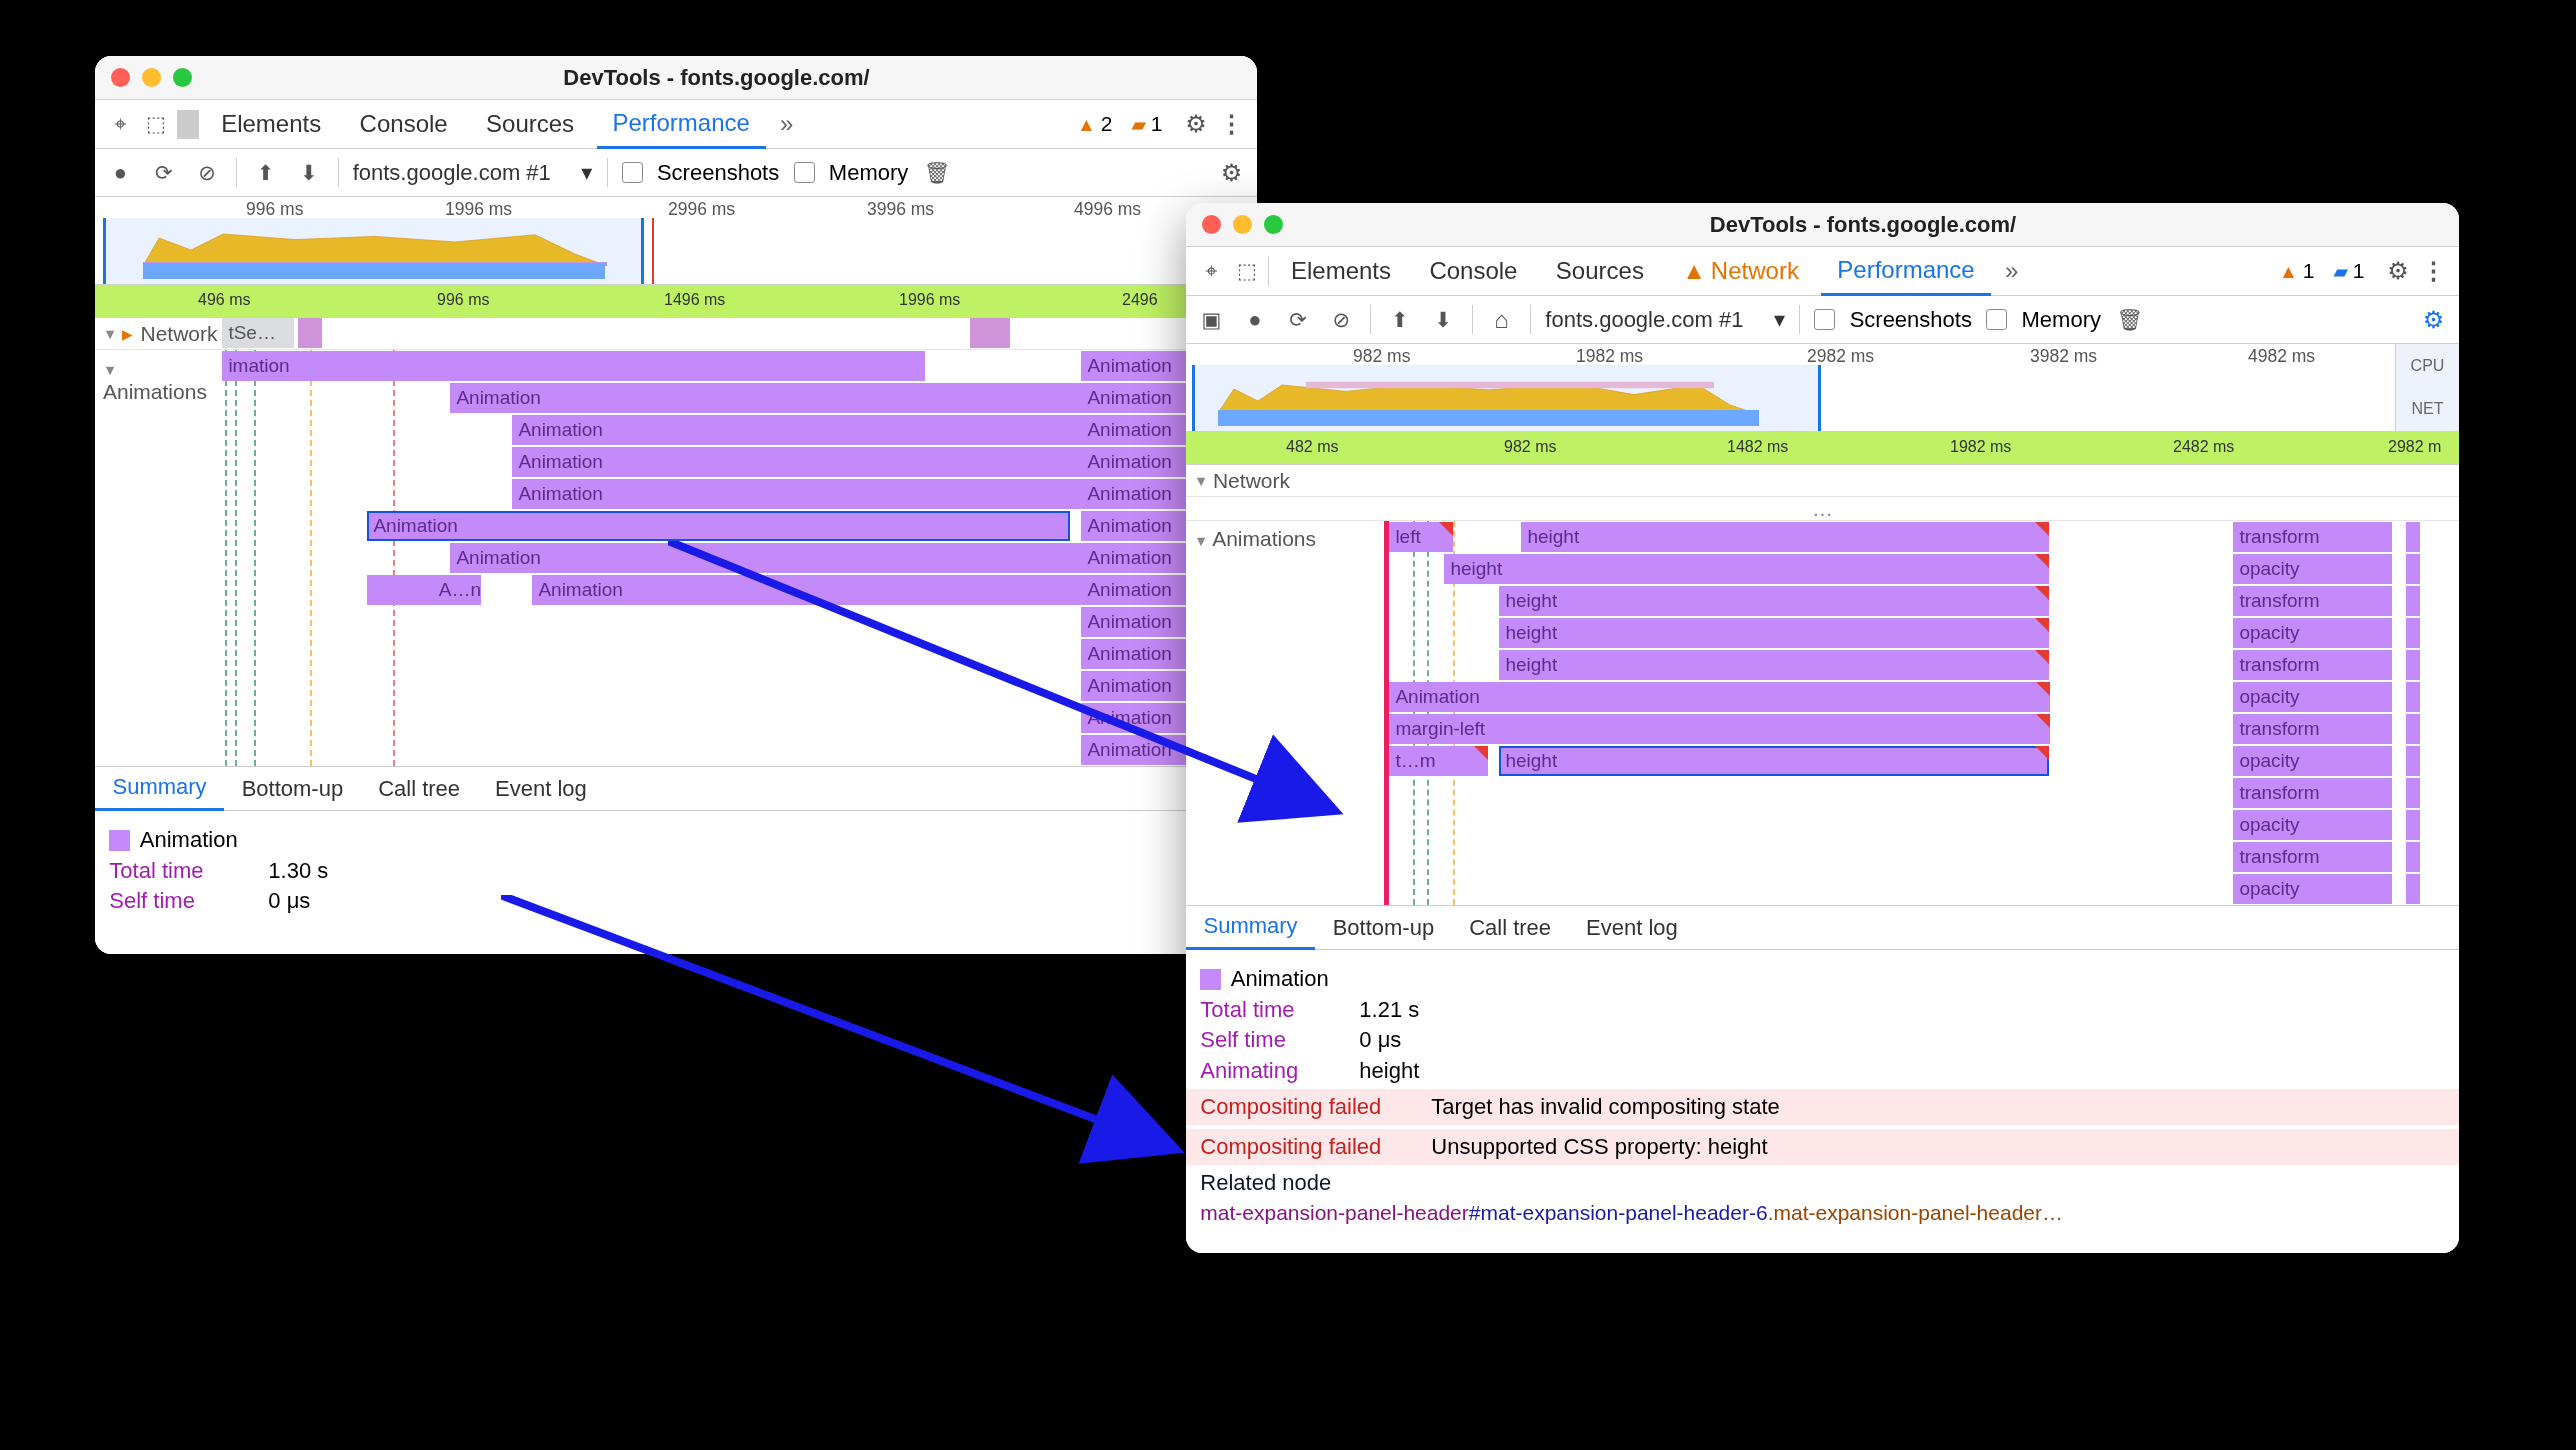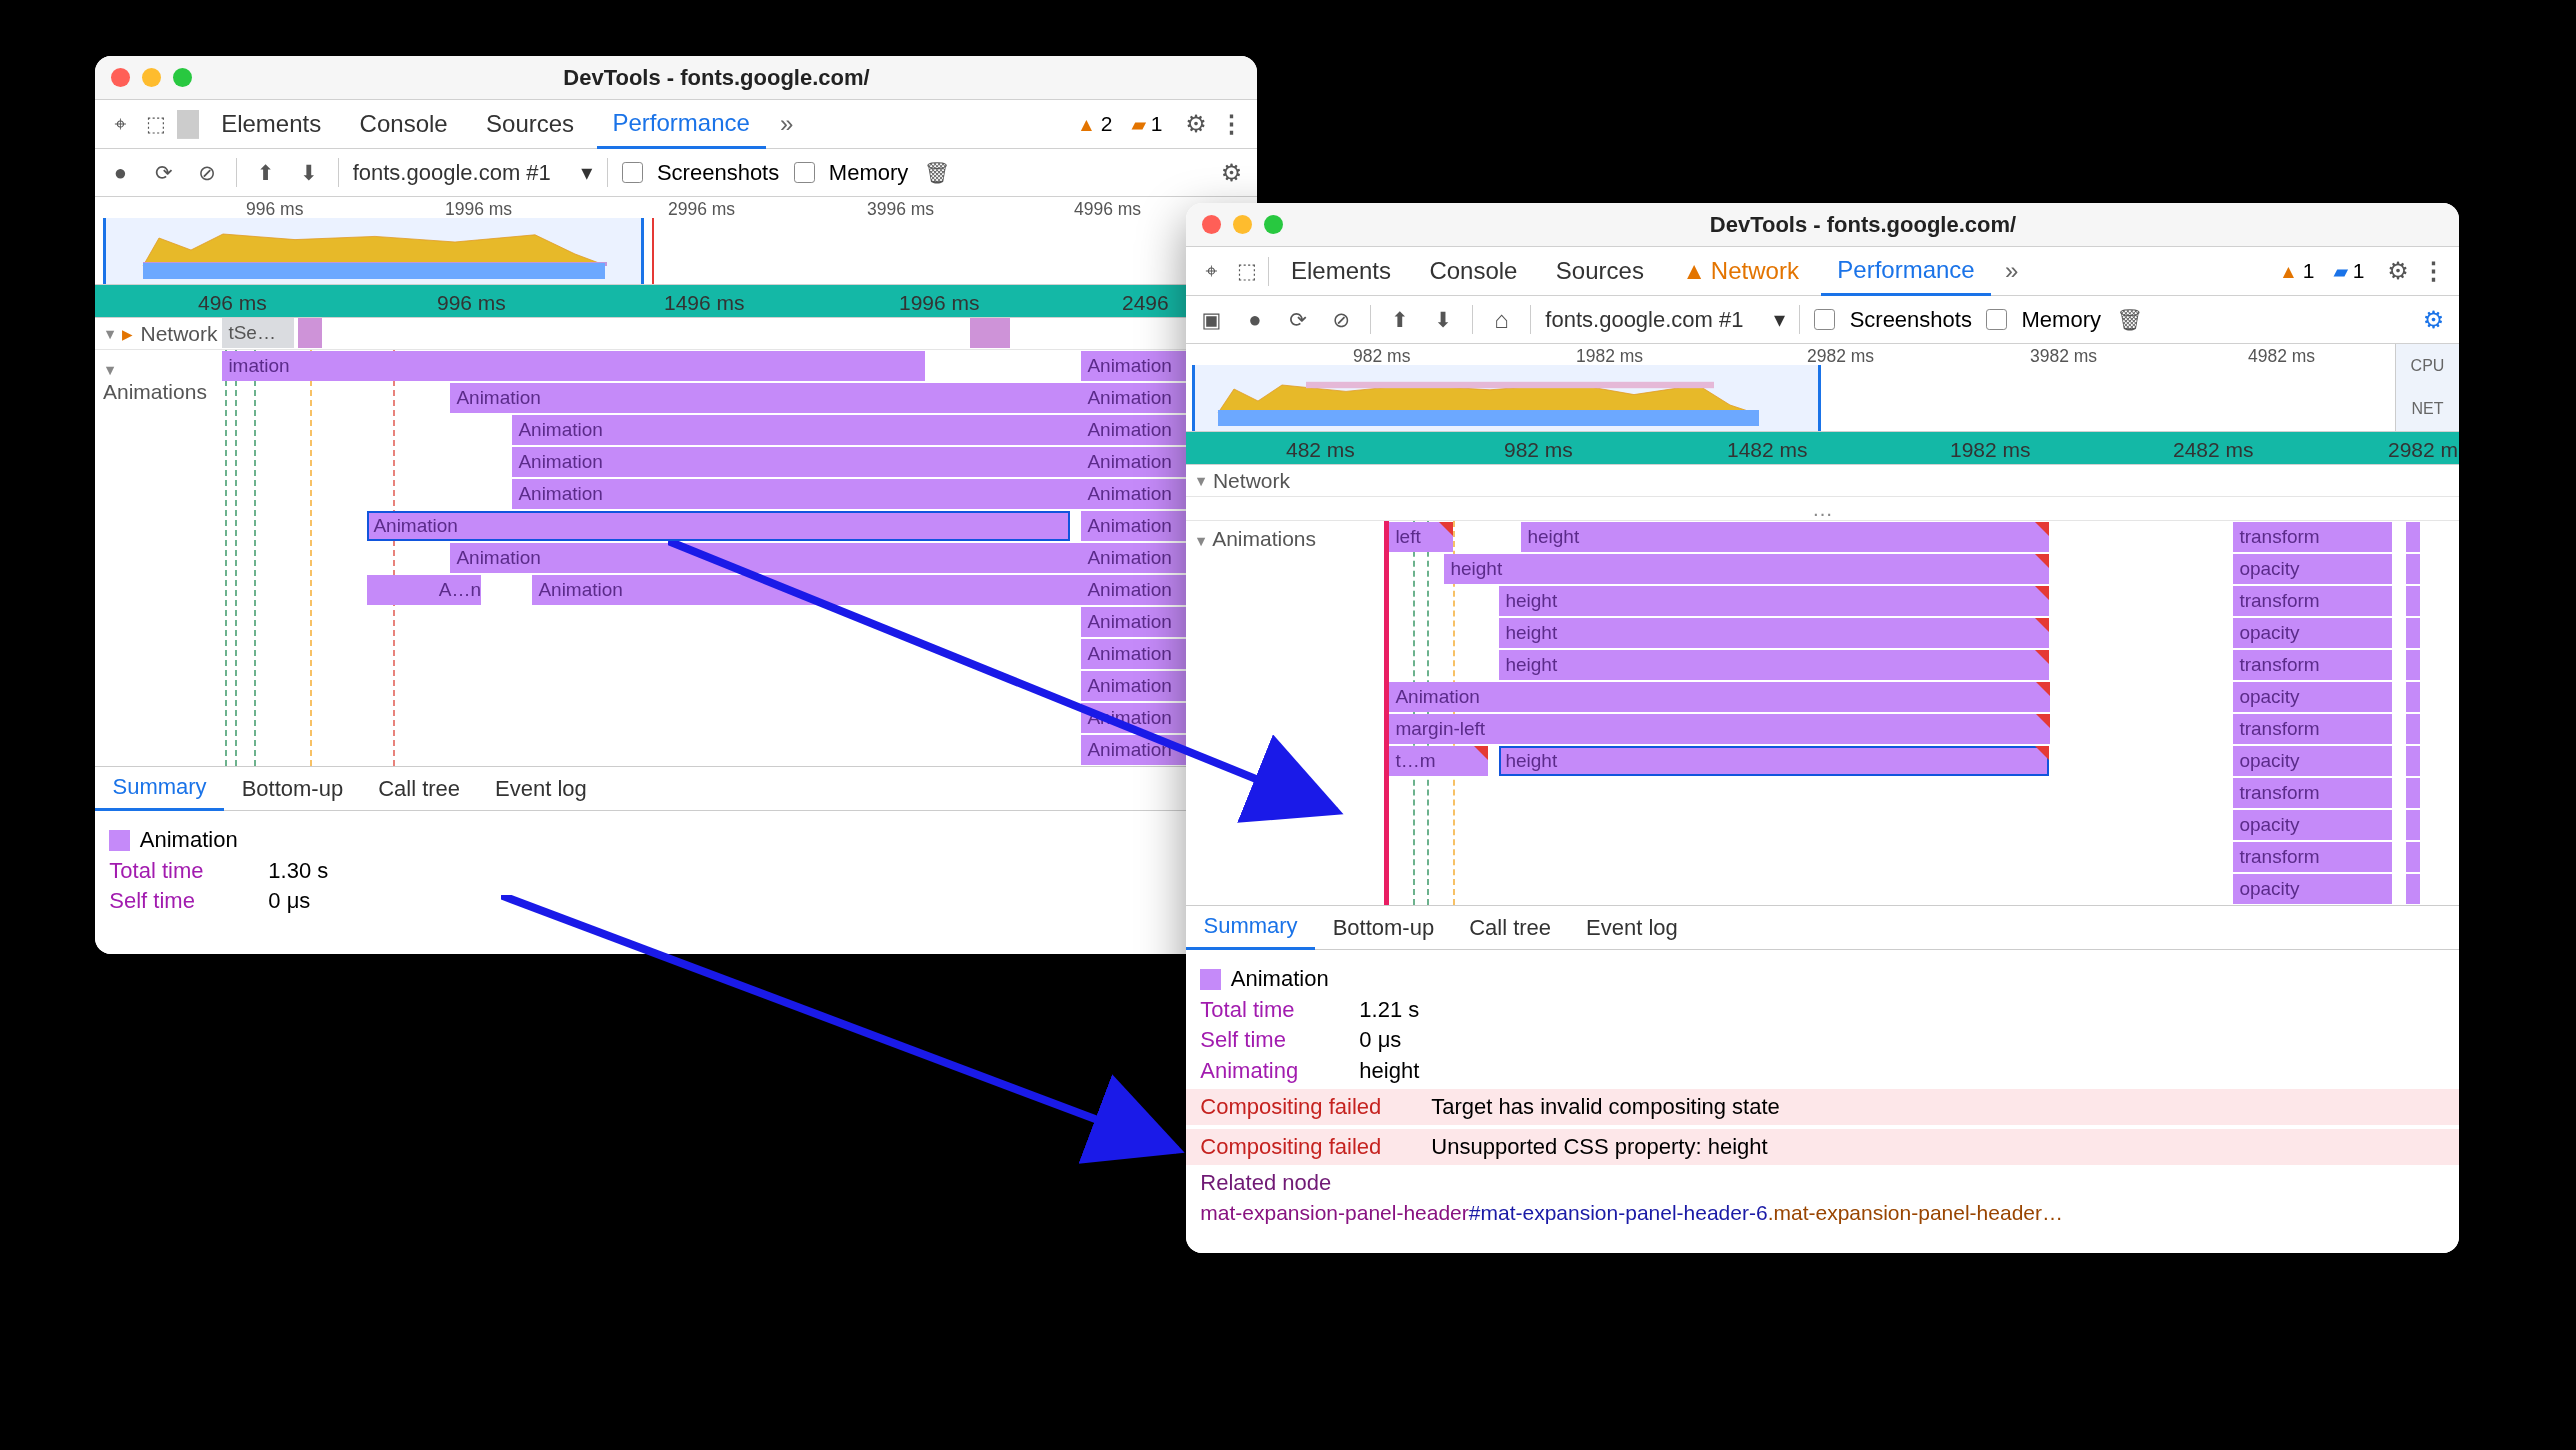--- a/index.html
+++ b/index.html
@@ -37,21 +37,21 @@
   
   .overview { position:relative; height:88px; border-bottom:0.8px solid #d0d0d0; background:#fff; }
   .ov-ruler { position:absolute; top:0; left:0; right:0; height:21px; font-size:17.5px; color:#555;}
   .ov-ruler span { position:absolute; top:1.6px; }
   .ov-body { position:absolute; top:21px; left:0; right:0; bottom:0; }
   .ov-sel { position:absolute; top:0; bottom:0; background:rgba(120,170,255,0.15); border-left:3.2px solid #1a73e8; border-right:3.2px solid #1a73e8;}
   .ov-wave { position:absolute; left:0; right:0; top:12px; height:36px; }
   .ov-blue { position:absolute; left:0; right:0; bottom:4.8px; height:16px; background:#6aa9ff;}
   .ov-side { position:absolute; right:0; top:0; bottom:0; width:64px; background:#eef3fb; border-left:0.8px solid #ccc; display:flex; flex-direction:column; justify-content:space-around; font-size:16px; color:#666; align-items:center;}
 
-  .ruler2 { height:33px; border-bottom:0.8px solid #d0d0d0; background:#14b8a6; position:relative; font-size:21px; color:#333;}
+  .ruler2 { height:33px; border-bottom:0.8px solid #d0d0d0; background:#bef264; position:relative; font-size:16px; color:#333;}
   .ruler2 span { position:absolute; top:6.4px;}
 
   .row { display:flex; align-items:center; height:32px; border-bottom:0.8px solid #e5e5e5; font-size:21px; background:#fff;}
   .row .disc { width:203px; padding-left:8px; color:#555; display:flex; align-items:center; gap:4.8px;}
   .row .disc::before { content:"▼"; font-size:14.3px; color:#888;}
   .row .track { flex:1; position:relative; height:32px; }
 
   .flame-area { background:#fff; }
   .flame-body { display:flex; }
   .flame-grid { flex:1; position:relative; }
@@ -437,21 +437,21 @@
     <div class="dtab">Call tree</div>
     <div class="dtab">Event log</div>
   </div>
   <div class="details" style="padding-bottom:24px;">
     <div class="row2"><span class="swatch"></span><span>Animation</span></div>
     <div class="row2"><span class="lbl">Total time</span><span>1.21 s</span></div>
     <div class="row2"><span class="lbl">Self time</span><span>0 μs</span></div>
     <div class="row2"><span class="lbl">Animating</span><span>height</span></div>
     <div class="row2 pink" style="margin-left:-14.3px;padding:4.8px 0 4.8px 14.3px;"><span class="err" style="display:inline-block;width:231px;">Compositing failed</span><span>Target has invalid compositing state</span></div>
     <div class="row2 pink" style="margin-left:-14.3px;padding:4.8px 0 4.8px 14.3px;"><span class="err" style="display:inline-block;width:231px;">Compositing failed</span><span>Unsupported CSS property: height</span></div>
-    <div class="row2"><span class="lbl" style="color:#701a75">Related node</span></div>
+    <div class="row2"><span class="lbl" style="color:#0f172a">Related node</span></div>
     <div class="row2 node"><span class="tag">mat-expansion-panel-header</span><span class="id">#mat-expansion-panel-header-6</span><span class="cls">.mat-expansion-panel-header…</span></div>
   </div>
 </div>
 
 <svg class="arrow" style="left:668px;top:541px;" width="716" height="334" viewBox="0 0 900 420">
   <defs>
       <marker id="ah" markerWidth="14" markerHeight="14" refX="11" refY="6" orient="auto">
         <path d="M0,0 L12,6 L0,12 Z" fill="#1a1ae8"></path>
       </marker>
     </defs>

